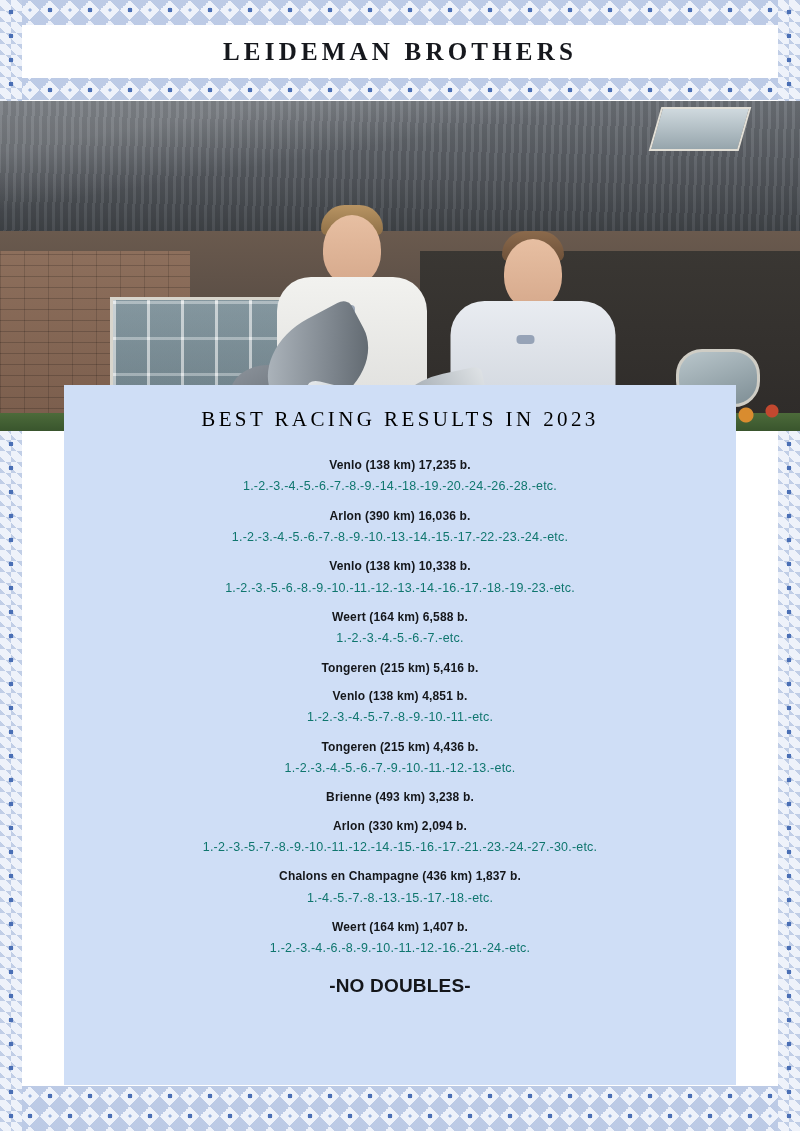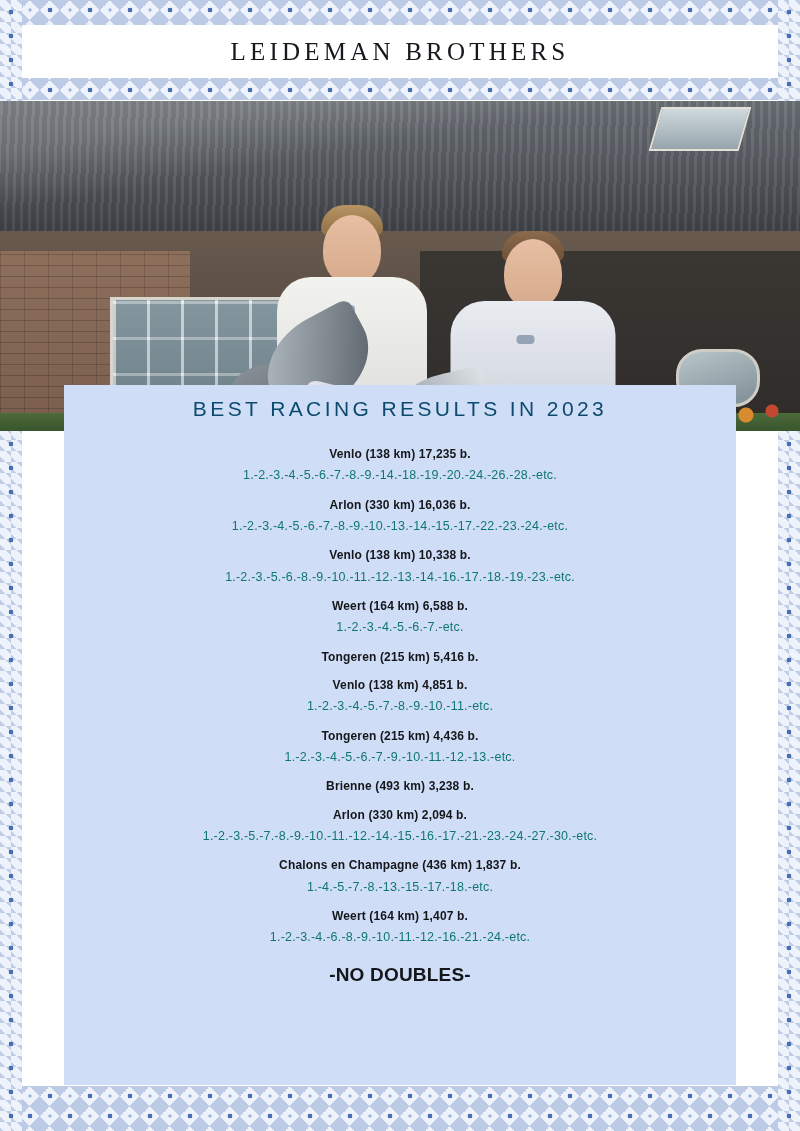--- a/index.html
+++ b/index.html
@@ -66,21 +66,21 @@
     display: flex;
     align-items: center;
     justify-content: center;
     z-index: 5;
   }
   .title-text {
     font-family: "Liberation Serif", serif;
     font-size: 25px;
     letter-spacing: 4.2px;
     color: #16181d;
-    font-weight: 400;
+    font-weight: 700;
     white-space: nowrap;
   }
 
   
   .photo {
     position: absolute;
     left: 0;
     top: 101px;
     width: 800px;
     height: 330px;
@@ -201,27 +201,27 @@
     top: 385px;
     width: 672px;
     height: 700px;
     background: #cfdef6;
     z-index: 6;
     padding: 0;
     box-sizing: border-box;
   }
   .results-heading {
     text-align: center;
-    font-family: Liberation Sans, sans-serif;
+    font-family: Liberation Serif, serif;
     font-size: 21px;
     font-weight: 400;
     letter-spacing: 3.4px;
-    color: #0c4a6e;
+    color: #000000;
     margin: 0;
-    padding: 12px 0 6px 0;
+    padding: 22px 0 6px 0;
   }
   .results-list {
     padding: 6px 18px 10px 18px;
   }
   .result-item {
     text-align: center;
     margin: 0 0 4px 0;
   }
   .result-race {
     font-size: 12px;
@@ -301,21 +301,21 @@
     <h2 class="results-heading">BEST RACING RESULTS IN 2023</h2>
 
     <div class="results-list">
 
       <div class="result-item">
         <p class="result-race">Venlo (138 km) 17,235 b.</p>
         <p class="result-positions">1.-2.-3.-4.-5.-6.-7.-8.-9.-14.-18.-19.-20.-24.-26.-28.-etc.</p>
       </div>
 
       <div class="result-item">
-        <p class="result-race">Arlon (330 km) 16,036 b.</p>
+        <p class="result-race">Arlon (390 km) 16,036 b.</p>
         <p class="result-positions">1.-2.-3.-4.-5.-6.-7.-8.-9.-10.-13.-14.-15.-17.-22.-23.-24.-etc.</p>
       </div>
 
       <div class="result-item">
         <p class="result-race">Venlo (138 km) 10,338 b.</p>
         <p class="result-positions">1.-2.-3.-5.-6.-8.-9.-10.-11.-12.-13.-14.-16.-17.-18.-19.-23.-etc.</p>
       </div>
 
       <div class="result-item">
         <p class="result-race">Weert (164 km) 6,588 b.</p>

